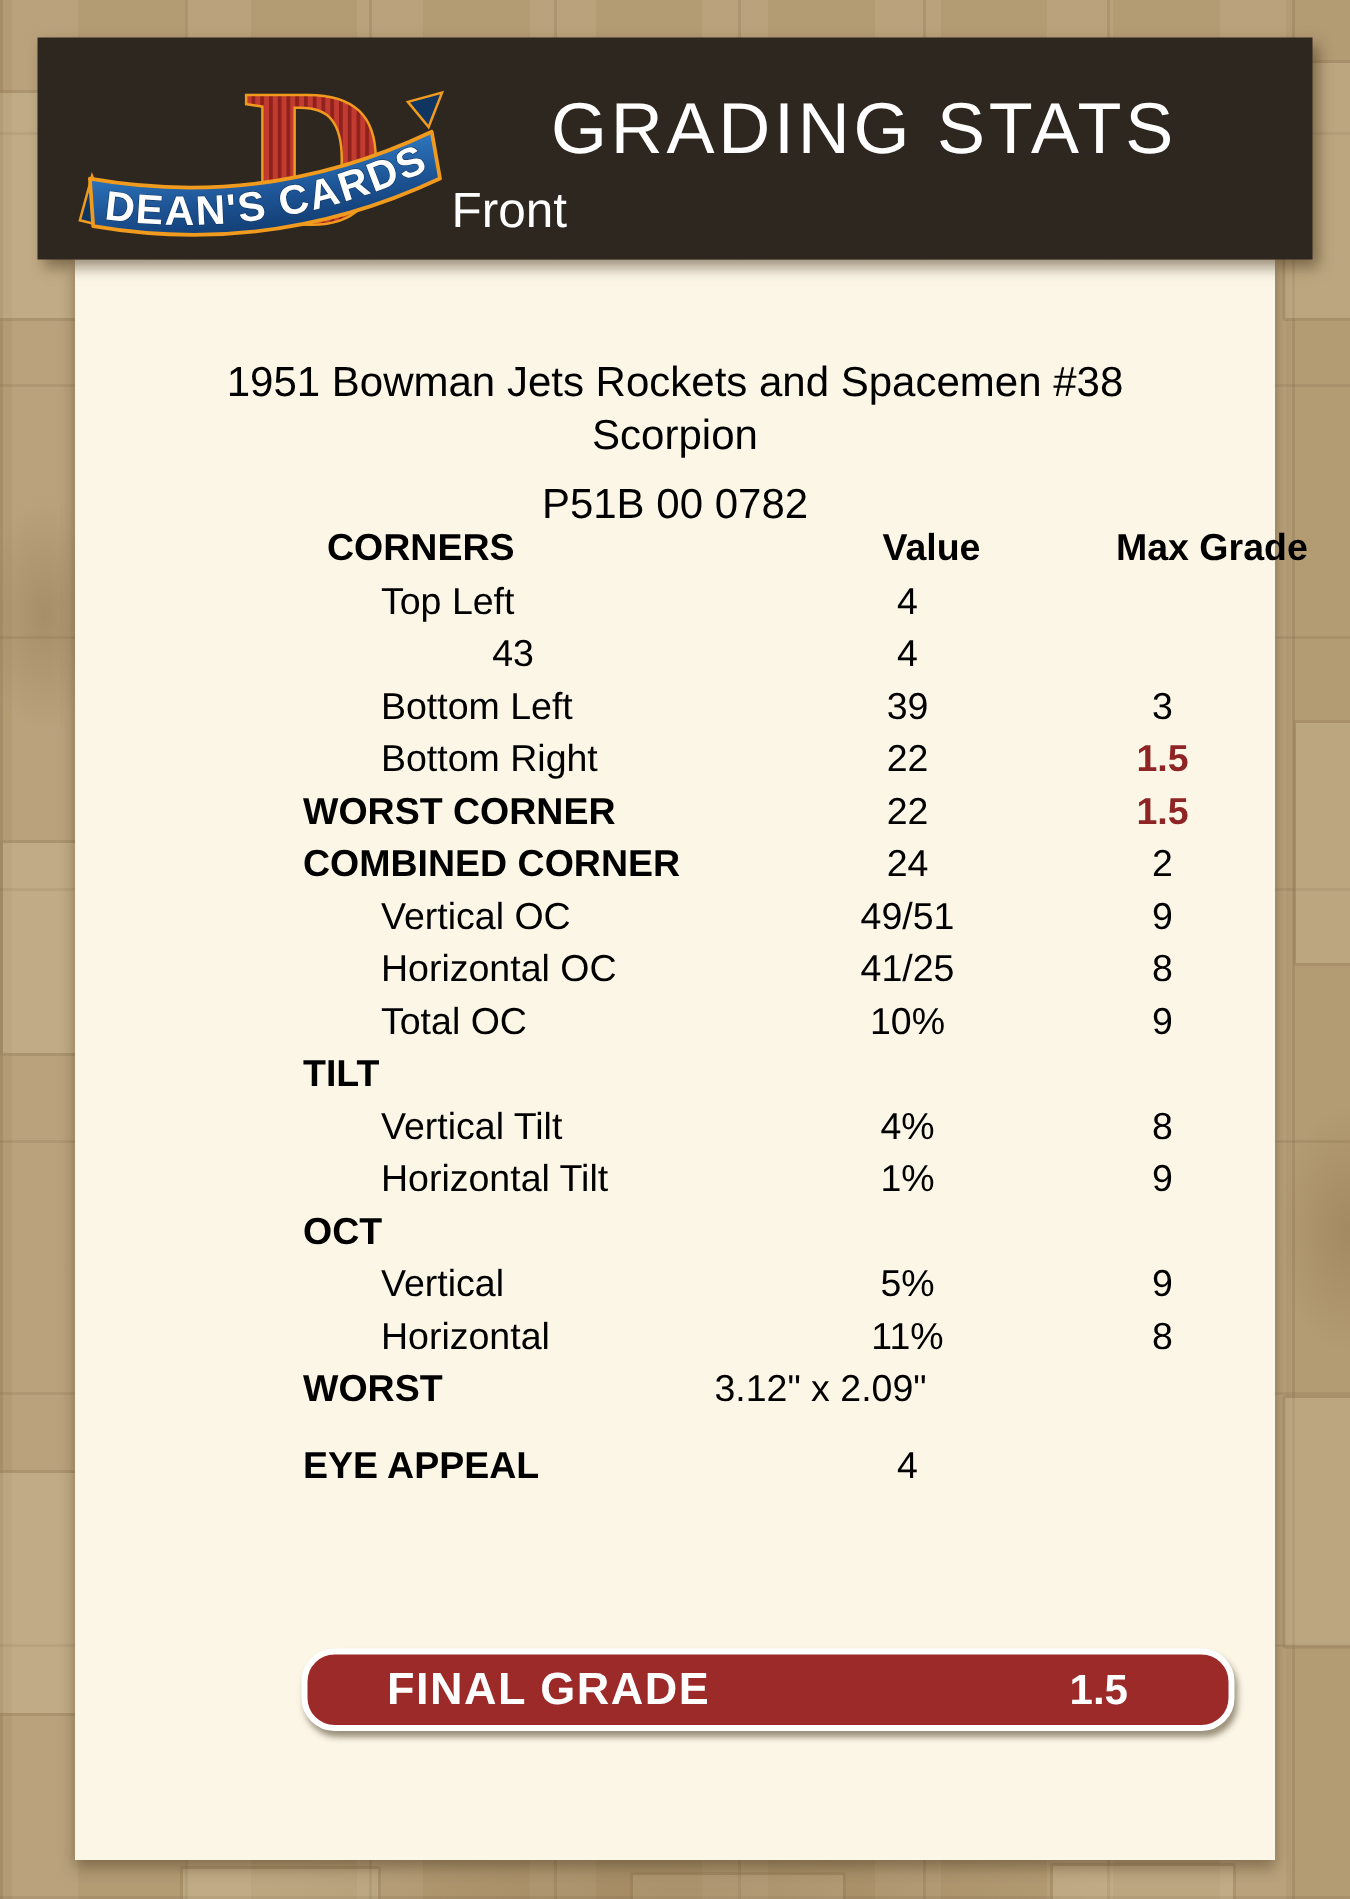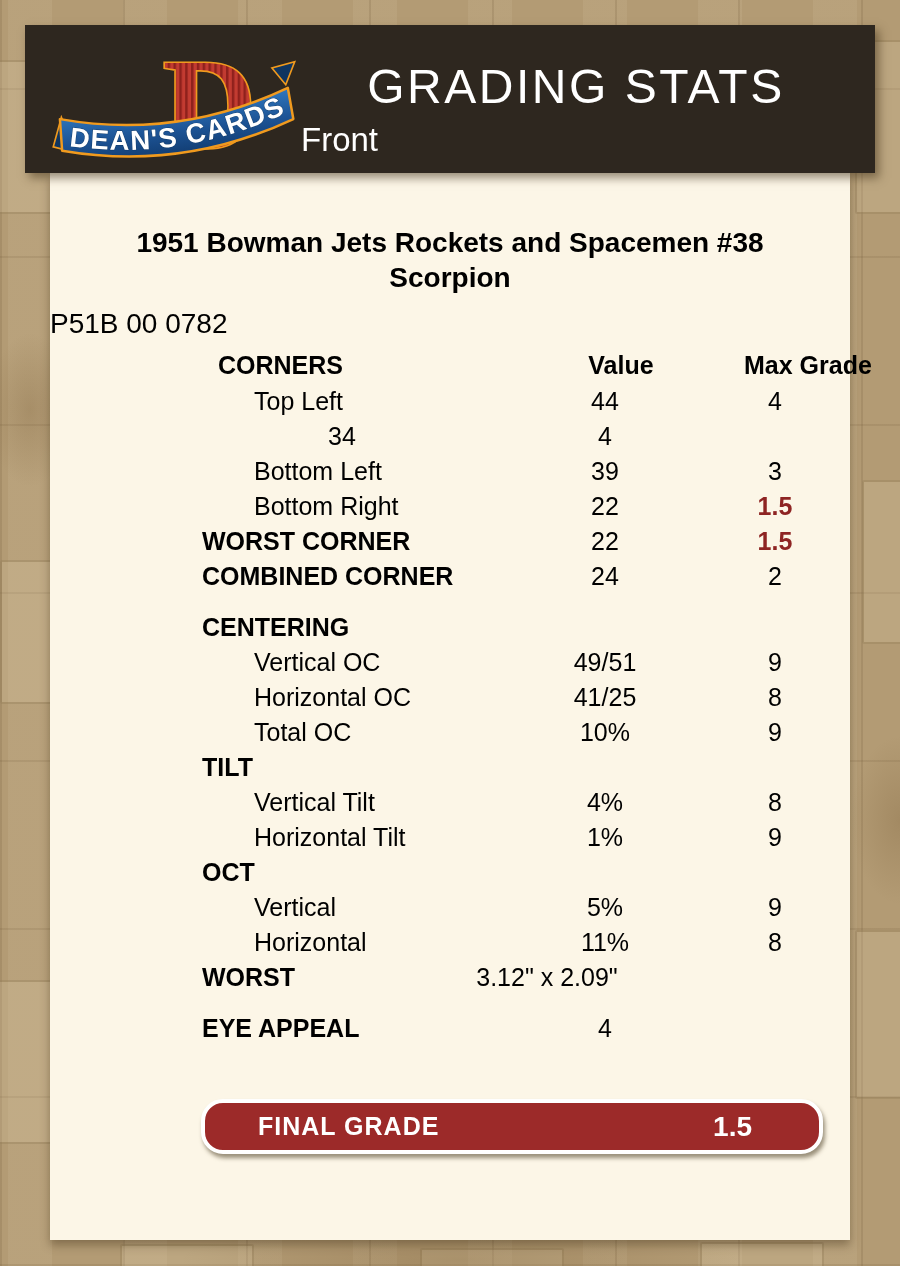--- a/index.html
+++ b/index.html
@@ -41,23 +41,23 @@
     position:absolute; left:276px; top:96px; width:550px; 
     font-size:33px; color:#fff;
   }
 
   
   .panel {
     position:absolute; left:50px; top:173px; width:800px; height:1067px;
     background:#fcf6e7; z-index:1;
     box-shadow:0 5px 9px rgba(70,53,28,.45);
   }
-  .card-title { padding-top:52px; margin:0; text-align:center;
-    font-size:28px; font-weight:bold; line-height:35px; }
-  .card-serial { margin-top:13px; font-size:28px; }
+  .card-title { padding-top:52px; margin:12px; text-align:center;
+    font-size:28px; font-weight:normal; line-height:35px; }
+  .card-serial { margin-top:13px; text-align:center; font-size:28px; }
 
   
   .grades-table { position:absolute; left:152px; top:173px; width:620px; }
   .row {
     display:grid; grid-template-columns:280px 246px 94px;
     height:35px; align-items:center; font-size:25px;
   }
   .row.head { height:38px; font-weight:bold;margin-left:16px; }
   .cell-label { text-align:left; white-space:nowrap; }
   .cell-label.indent { padding-left:52px; }
@@ -68,21 +68,21 @@
   .shift-left { transform:translateX(-58px); }
 
   
   .final-grade {
     position:absolute; left:151px; top:926px; width:494px; height:47px;
     background:#9c2a29; border:4px solid #fff; border-radius:22px;
     box-shadow:2px 4px 4px rgba(135,124,102,.85);
     display:flex; align-items:center; justify-content:space-between;
     padding:0 67px 0 53px;
   }
-  .final-grade-label { font-size:25px; font-weight:bold; color:#fff; letter-spacing:1px; white-space:nowrap; }
+  .final-grade-label { font-size:30px; font-weight:bold; color:#fff; letter-spacing:1px; white-space:nowrap; }
   .final-grade-value { font-size:28px; font-weight:bold; color:#fff; }
 </style>
 </head>
 <body>
 
 <div class="bg-collage">
   <div class="bg-card" style="left:-14px; top:60px;  width:110px; height:150px;"></div>
   <div class="bg-card" style="left:0px;   top:560px; width:90px;  height:140px;"></div>
   <div class="bg-card" style="left:-20px; top:980px; width:105px; height:160px;"></div>
   <div class="bg-card" style="left:855px; top:40px;  width:120px; height:170px;"></div>
@@ -133,25 +133,24 @@
 
   <div class="grades-table">
     <div class="row head">
       <div class="cell-label">CORNERS</div>
       <div class="cell-value">Value</div>
       <div class="cell-grade">Max Grade</div>
     </div>
 
     <div class="row">
       <div class="cell-label indent">Top Left</div>
-      <div class="cell-value">44</div>
       <div class="cell-grade">4</div>
     </div>
     <div class="row">
-      <div class="cell-value">34</div>
+      <div class="cell-value">43</div>
       <div class="cell-grade">4</div>
     </div>
     <div class="row">
       <div class="cell-label indent">Bottom Left</div>
       <div class="cell-value">39</div>
       <div class="cell-grade">3</div>
     </div>
     <div class="row">
       <div class="cell-label indent">Bottom Right</div>
       <div class="cell-value">22</div>
@@ -161,25 +160,20 @@
       <div class="cell-label bold">WORST CORNER</div>
       <div class="cell-value">22</div>
       <div class="cell-grade red">1.5</div>
     </div>
     <div class="row">
       <div class="cell-label bold">COMBINED CORNER</div>
       <div class="cell-value">24</div>
       <div class="cell-grade">2</div>
     </div>
 
-    <div class="row gap">
-      <div class="cell-label bold">CENTERING</div>
-      <div class="cell-value"></div>
-      <div class="cell-grade"></div>
-    </div>
     <div class="row">
       <div class="cell-label indent">Vertical OC</div>
       <div class="cell-value">49/51</div>
       <div class="cell-grade">9</div>
     </div>
     <div class="row">
       <div class="cell-label indent">Horizontal OC</div>
       <div class="cell-value">41/25</div>
       <div class="cell-grade">8</div>
     </div>

